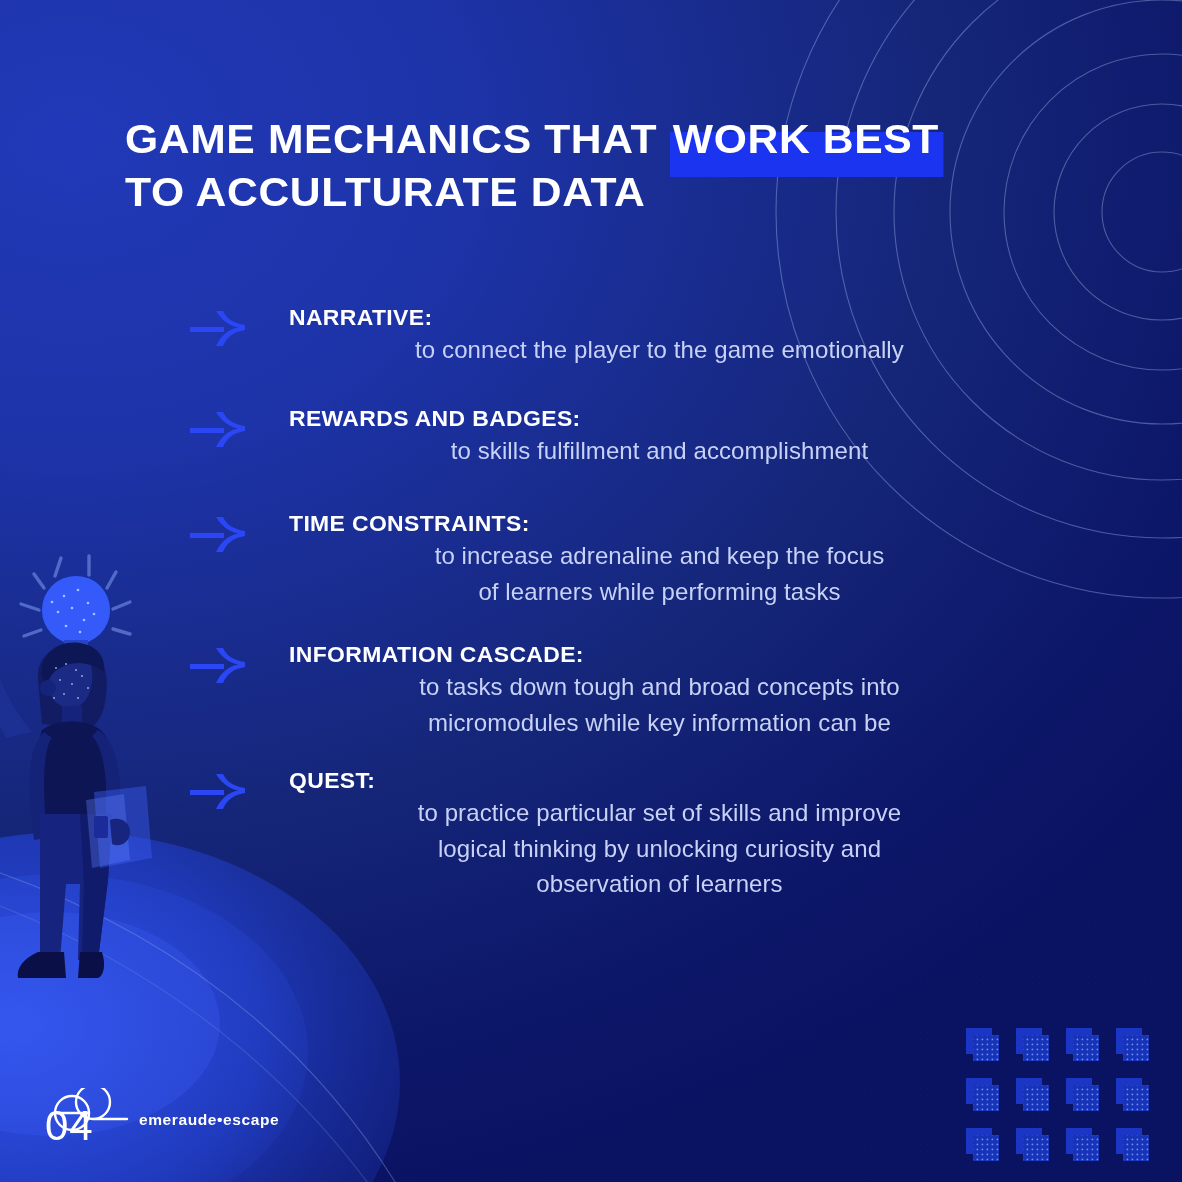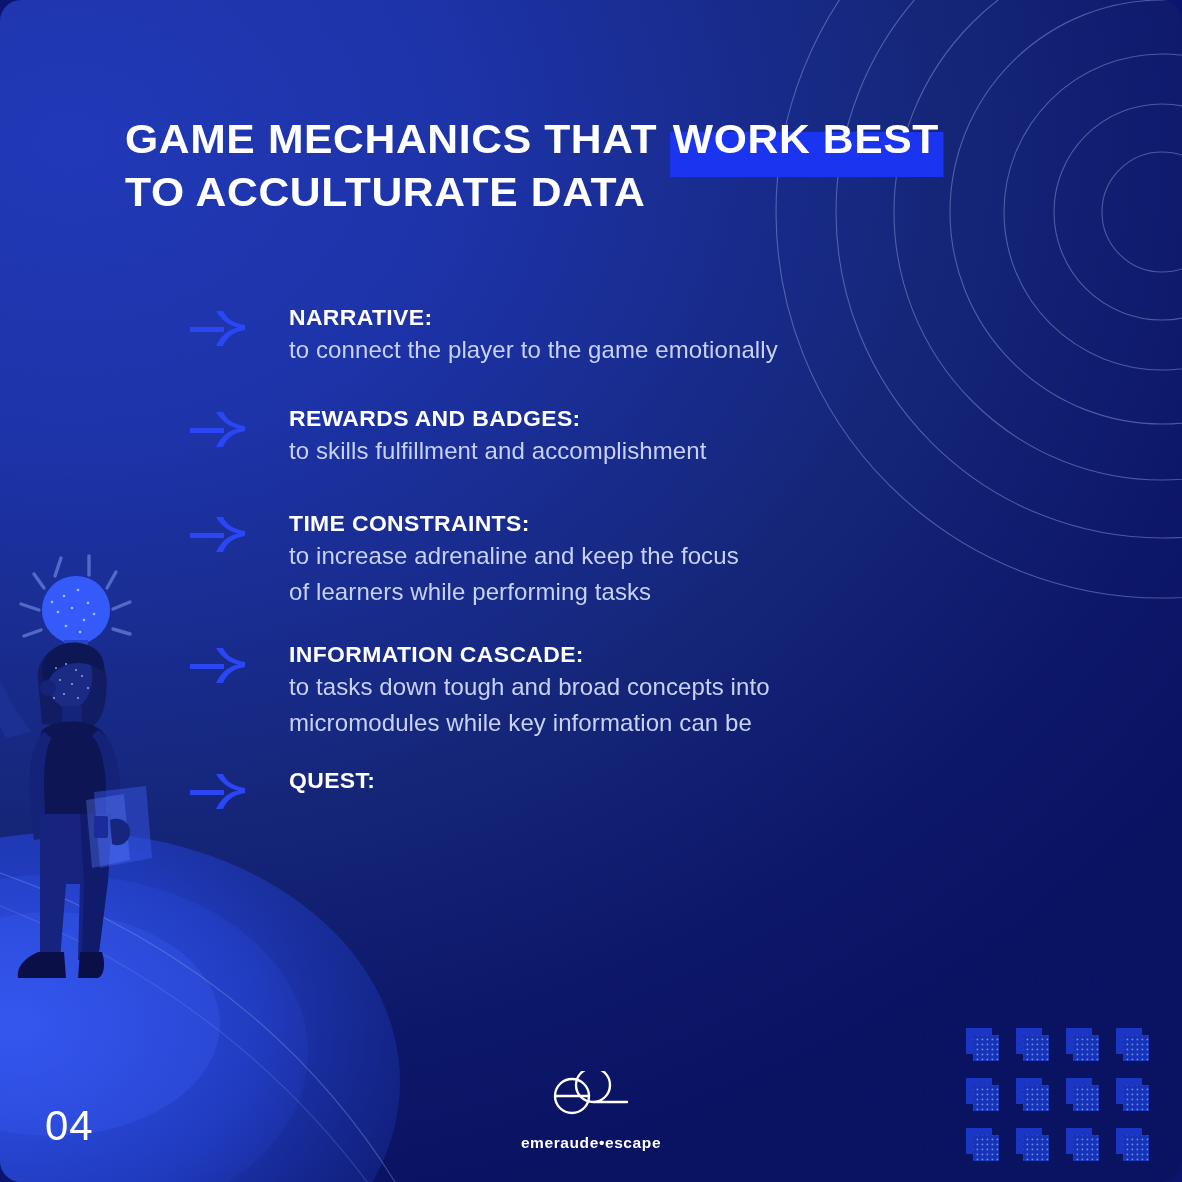--- a/index.html
+++ b/index.html
@@ -8,21 +8,20 @@
     background: #0b1570;
   }
   .slide {
     position: relative;
     width: 1182px;
     height: 1182px;
     overflow: hidden;
     font-family: "Liberation Sans", sans-serif;
     background:
       radial-gradient(ellipse 1400px 1100px at 6% 12%, #2139b8 0%, #1d33a8 28%, #152679 62%, #0d1769 85%, #0a1262 100%);
-    border-radius: 21px;
   }
 
   
   .noise {
     position: absolute;
     inset: 0;
     background-image:
       radial-gradient(circle, rgba(150,180,255,0.20) 0.7px, transparent 0.9px);
     background-size: 9px 9px;
     opacity: 0.22;
@@ -148,20 +147,21 @@
     transform: scaleX(1.02);
     transform-origin: left center;
   }
   .item-desc {
     font-family: "Liberation Sans", sans-serif;
     font-weight: 400;
     font-size: 24px;
     line-height: 35.5px;
     color: #c8d2f7;
     letter-spacing: 0.1px;
+    text-align: center;
   }
   .item-desc .ln { display: block; white-space: nowrap; }
 
   .gap-1 { height: 36px; }
   .gap-2 { height: 41px; }
   .gap-3 { height: 31px; }
   .gap-4 { height: 26px; }
 
   
   .pagenum {
@@ -172,24 +172,25 @@
     font-weight: 300;
     font-size: 42px;
     letter-spacing: 1px;
     color: #ffffff;
   }
 
   
   .logo {
     position: absolute;
     left: 0; right: 0;
-    bottom: 30px;
+    bottom: 38px;
     display: flex;
-    flex-direction: column;
+    flex-direction: row;
     align-items: center;
+    padding-left: 43px;
   }
   .logo-mark { width: 96px; height: 56px; }
   .logo-text {
     margin-top: 7px;
     font-family: "Liberation Sans", sans-serif;
     font-weight: 700;
     font-size: 15.5px;
     letter-spacing: 0.6px;
     color: #ffffff;
   }
@@ -392,20 +393,25 @@
 
     <div class="item">
       <div class="item-arrow">
         <svg width="56" height="36" viewBox="0 0 56 36" fill="none">
           <path d="M0 16 h34 v5 H0 z" fill="#2a46f5"></path>
           <path d="M26 0 C31 8 37 14 48 16.5 C37 19 31 25 26 35 L33 35 C37 26 43 21 55 19 L55 14 C43 12 37 8 33 0 Z" fill="#2a46f5"></path>
         </svg>
       </div>
       <div class="item-body">
         <div class="item-heading">QUEST:</div>
+        <div class="item-desc">
+          <span class="ln">to practice particular set of skills and improve</span>
+          <span class="ln">logical thinking by unlocking curiosity and</span>
+          <span class="ln">observation of learners</span>
+        </div>
       </div>
     </div>
 
   </div>
 
   <div class="sqgrid">
     <svg width="186" height="136" viewBox="0 0 186 136" fill="none">
       <defs>
         <pattern id="dotp" width="5" height="5" patternUnits="userSpaceOnUse">
           <circle cx="1.4" cy="1.4" r="0.9" fill="#7da0ff" fill-opacity="0.85"></circle>

